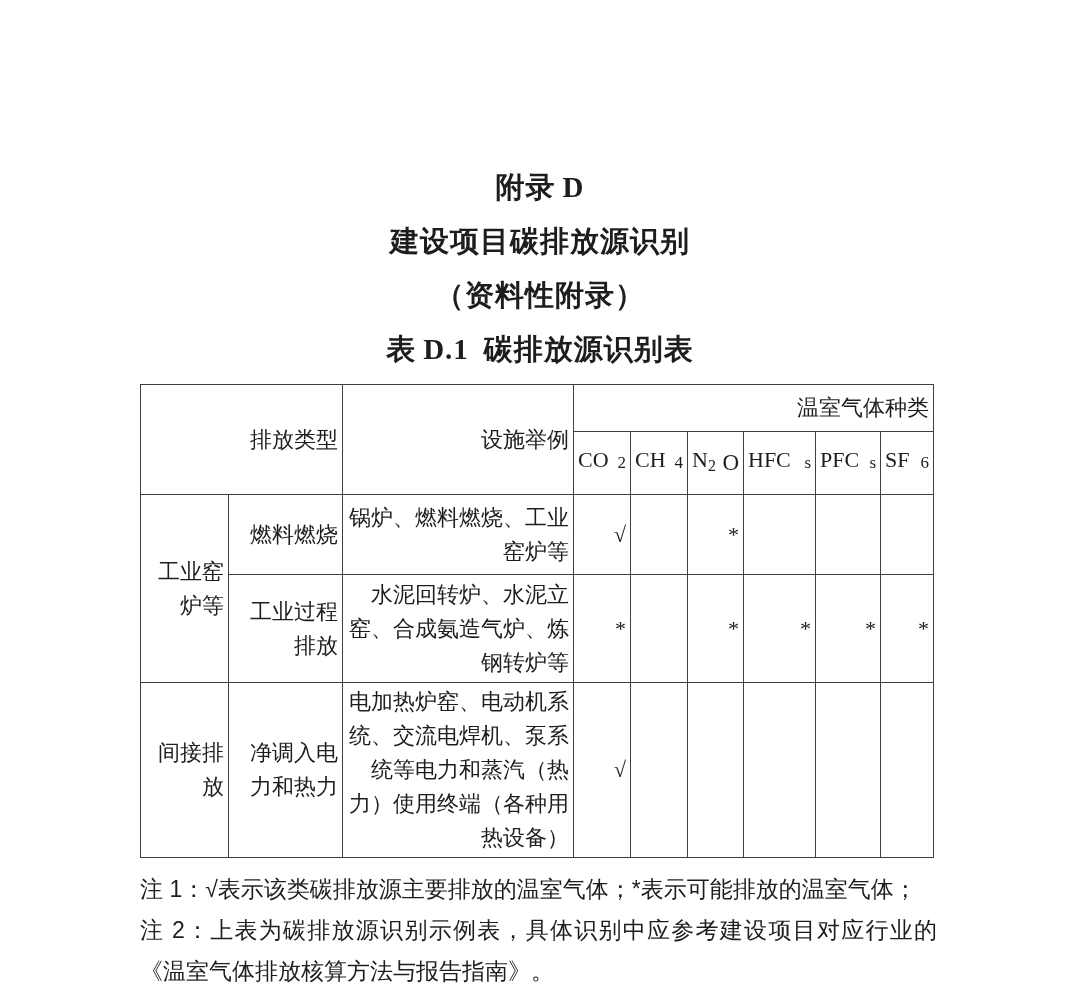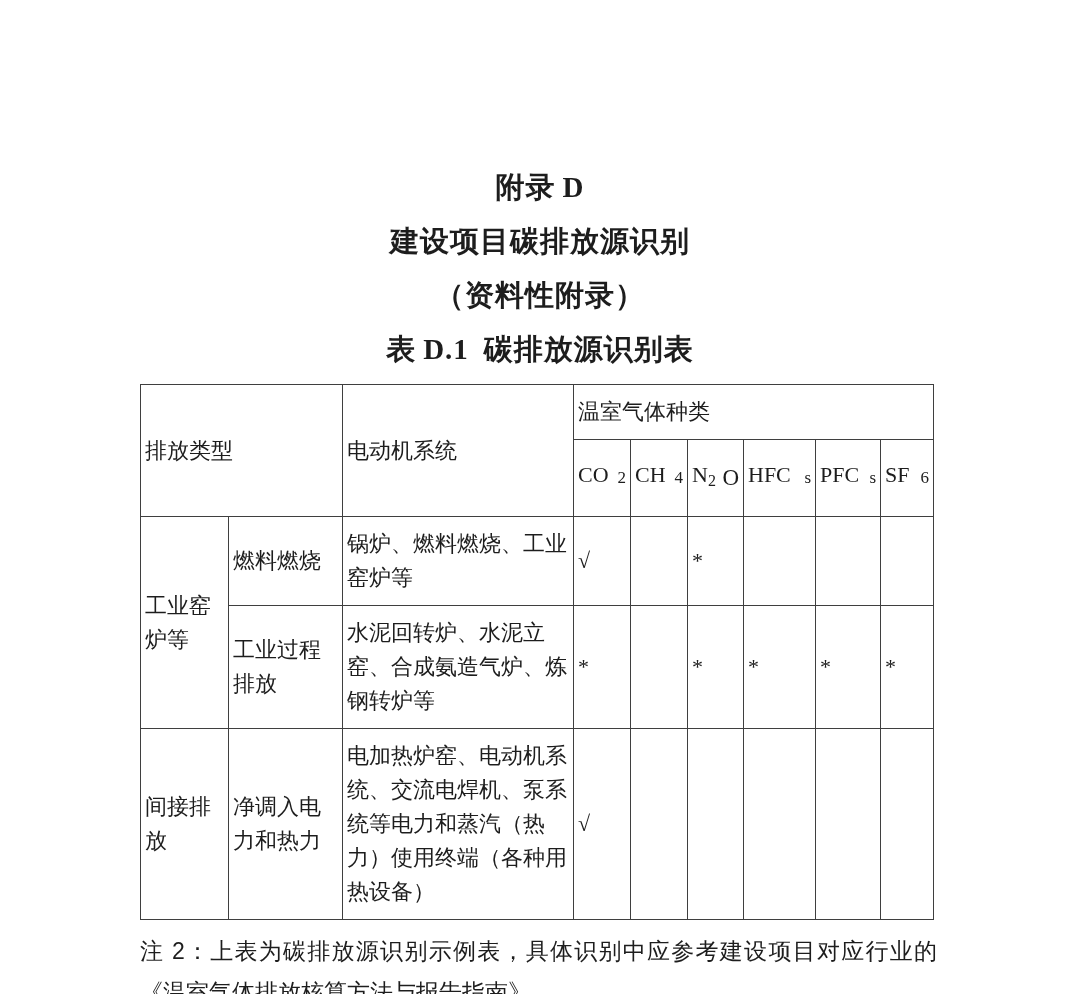--- a/index.html
+++ b/index.html
@@ -37,26 +37,26 @@
   .caption-tail { margin-left: 8px; }
   
   table.d1 {
     border-collapse: collapse;
     table-layout: fixed;
     width: 793px;
     margin-top: 8px;
   }
   table.d1 td {
     border: 1.6px solid #3f3f3f;
-    text-align: left;
+    text-align: right;
     vertical-align: middle;
     font-size: 22px;
     color: #1d1d1d;
     line-height: 34px;
-    padding: 10px 4px;
+    padding: 2px 4px;
     overflow: hidden;
   }
   td.cat-cell { padding: 2px 8px; }
   td.sub-cell { padding: 2px 10px; }
   td.fac-cell { padding: 4px 4px; line-height: 36px; }
   td.gas-group-cell { height: 47px; line-height: 24px; }
   td.gas-cell {
     height: 63px;
     font-family: "Liberation Serif", serif;
     font-size: 24px;
@@ -116,21 +116,21 @@
       <col style="width:57px">
         <col style="width:57px">
         <col style="width:56px">
       <col style="width:72px">
         <col style="width:65px">
         <col style="width:53px">
     </colgroup>
     <tbody>
       <tr>
         <td colspan="2" rowspan="2">排放类型</td>
-        <td rowspan="2">电动机系统</td>
+        <td rowspan="2">设施举例</td>
         <td colspan="6" class="gas-group-cell">温室气体种类</td>
       </tr>
       <tr>
         <td class="gas-cell">
           <div class="gas-inner">
             <span class="gas-top"><span>CO</span><sub></sub></span>
             <span class="gas-bottom-small">2</span>
           </div>
         </td>
         <td class="gas-cell">
@@ -196,16 +196,17 @@
         <td class="mark-cell"></td>
         <td class="mark-cell"></td>
         <td class="mark-cell"></td>
         <td class="mark-cell"></td>
         <td class="mark-cell"></td>
       </tr>
     </tbody>
   </table>
 
   <div class="notes">
+    <span class="note">注 1：√表示该类碳排放源主要排放的温室气体；*表示可能排放的温室气体；</span>
     <span class="note">注 2：上表为碳排放源识别示例表，具体识别中应参考建设项目对应行业的《温室气体排放核算方法与报告指南》。</span>
   </div>
 
 </div>
 
 </body></html>

